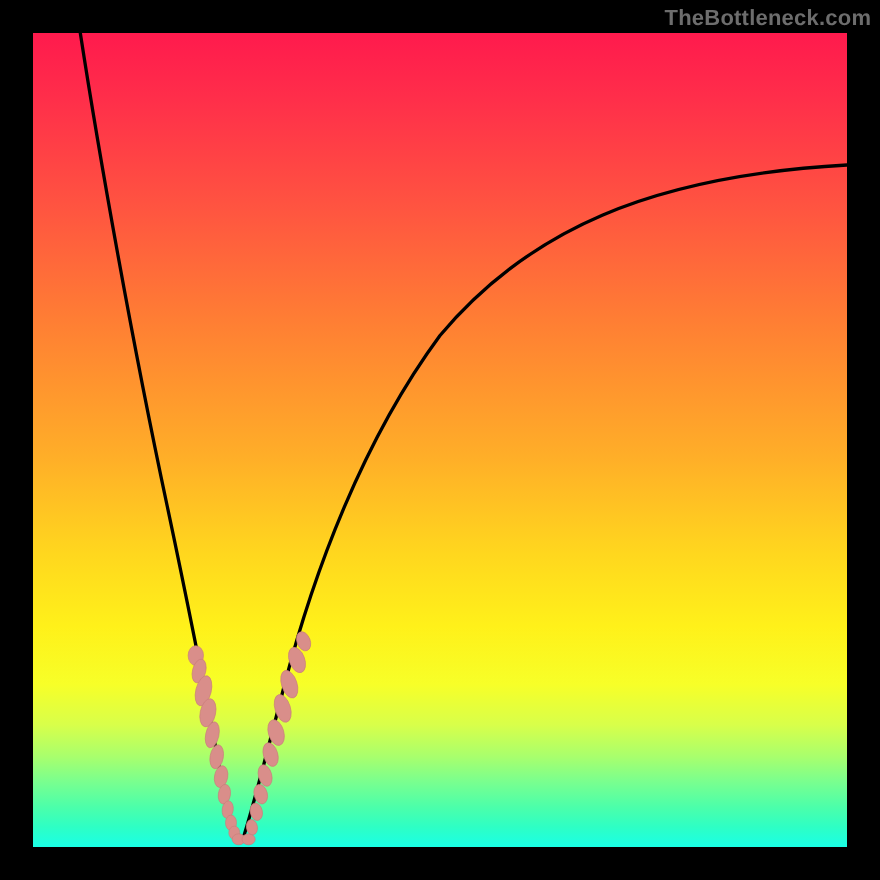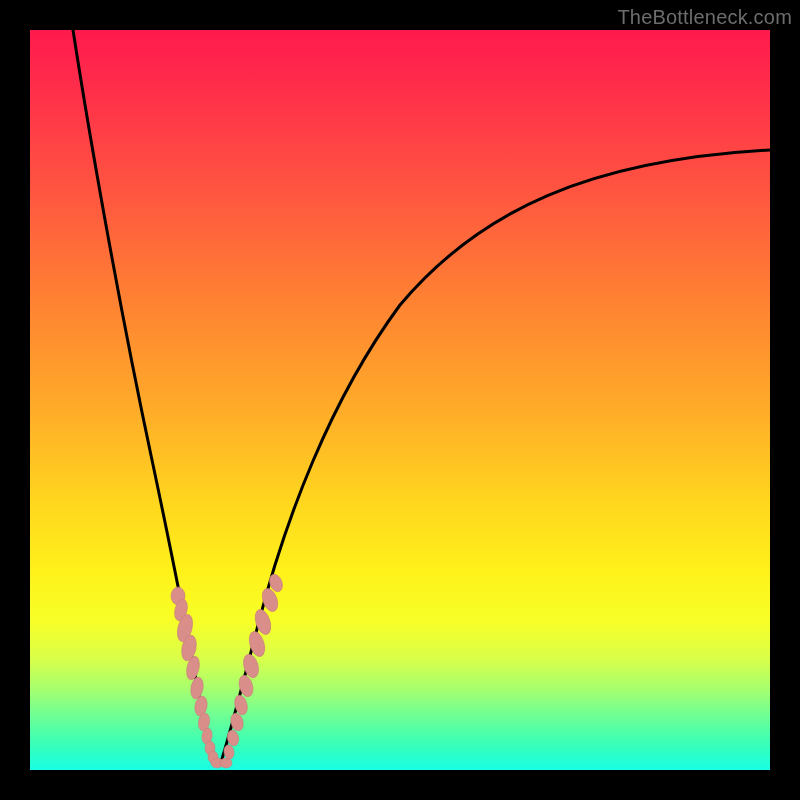--- a/index.html
+++ b/index.html
@@ -51,21 +51,21 @@
       #2effc4 97.5%,
       #1affe6 100%
     );
   }
   .watermark {
     position: absolute;
     top: 6px;
     right: 8px;
     color: #6d6d6d;
     font-size: 20px;
-    font-weight: 400;
+    font-weight: 700;
     letter-spacing: 0.2px;
     user-select: none;
   }
   svg.curves {
     position: absolute;
     left: 0;
     top: 0;
     width: 100%;
     height: 100%;
   }

